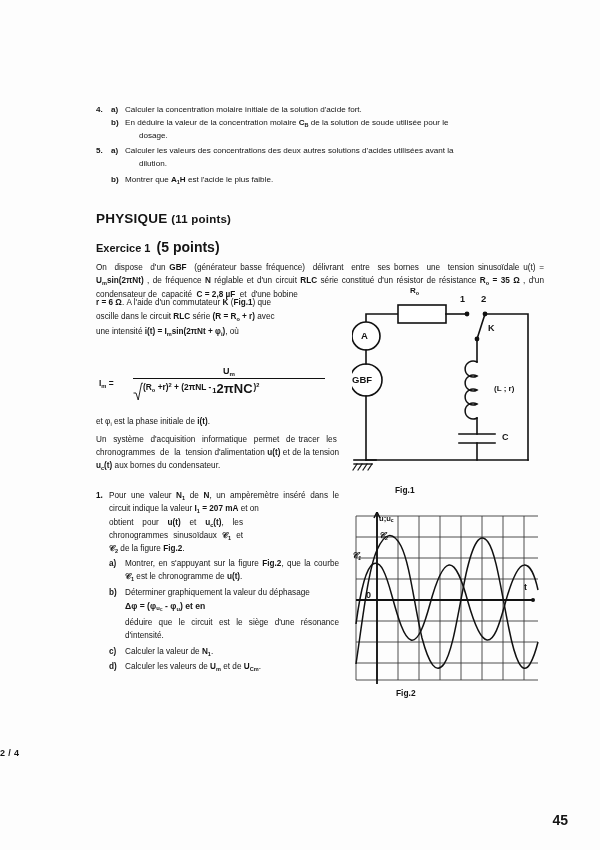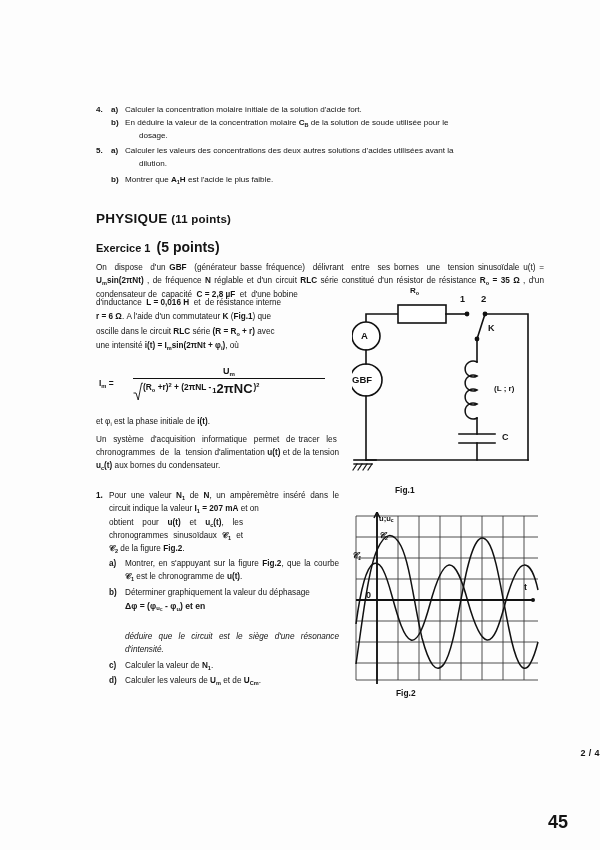--- a/index.html
+++ b/index.html
@@ -221,30 +221,30 @@
     font-size: 8px;
     font-weight: bold;
   }
 
   
   .page-foot {
     position: absolute;
     left: 0;
     top: 748px;
     width: 600px;
-    text-align: right;
+    text-align: left;
     font-size: 9px;
     font-weight: bold;
     letter-spacing: 0.4px;
   }
   .page-corner {
     position: absolute;
     right: 32px;
     top: 812px;
-    font-size: 18px;
+    font-size: 14px;
     font-weight: bold;
   }
 </style>
 </head>
 <body>
 
 <div class="page">
 
   <div class="chem-block">
 
@@ -288,21 +288,20 @@
     &nbsp;<span class="pts">(5 points)</span>
   </div>
 
   <div class="intro">
     On&nbsp; dispose&nbsp; d'un <span class="b">GBF</span>&nbsp; (générateur basse fréquence)&nbsp; délivrant&nbsp; entre&nbsp; ses bornes&nbsp; une&nbsp; tension
     sinusoïdale u(t) = <span class="b">U<sub>m</sub>sin(2πNt)</span> , de fréquence <span class="b">N</span> réglable et d'un circuit <span class="b">RLC</span> série constitué d'un
     résistor de résistance <span class="b">R<sub>o</sub> = 35 Ω</span> , d'un condensateur de&nbsp; capacité&nbsp; <span class="b">C = 2,8 µF</span>&nbsp; et&nbsp; d'une bobine
   </div>
 
   <div class="col-left">
-    <p>d'inductance&nbsp; <span class="b">L = 0,016 H</span>&nbsp; et&nbsp; de résistance interne</p>
     <p><span class="b">r = 6 Ω</span>. A l'aide d'un commutateur <span class="b">K</span> (<span class="b">Fig.1</span>) que</p>
     <p>oscille dans le circuit <span class="b">RLC</span> série <span class="b">(R = R<sub>o</sub> + r)</span> avec</p>
     <p>une intensité <span class="b">i(t) = I<sub>m</sub>sin(2πNt + φ<sub>i</sub>)</span>, où</p>
   </div>
 
   <div class="formula">
     <span class="lhs">I<sub>m</sub> =</span>
     <div class="frac">
       <div class="num">U<sub>m</sub></div>
       <div class="bar"></div>
@@ -345,21 +344,21 @@
         Montrer, en s'appuyant sur la figure <span class="b">Fig.2</span>, que la courbe
         <span class="b">𝒞<sub>1</sub></span> est le chronogramme de <span class="b">u(t)</span>.
       </div>
     </div>
 
     <div class="q1-sub" style="margin-top:3px;">
       <div class="ltr">b)</div>
       <div class="txt narrow-col">
         Déterminer graphiquement la valeur du déphasage<br>
         <span class="deph">Δφ = (φ<sub>u<sub>C</sub></sub> - φ<sub>u</sub>) et en</span><br>
-        <span style="display:inline-block;margin-top:17px;font-style:italic;">déduire que le circuit est le siège d'une résonance d'intensité.</span>
+        <span style="display:inline-block;margin-top:3px;">déduire que le circuit est le siège d'une résonance d'intensité.</span>
       </div>
     </div>
 
     <div class="q1-sub" style="margin-top:3px;">
       <div class="ltr">c)</div>
       <div class="txt">Calculer la valeur de <span class="b">N<sub>1</sub></span>.</div>
     </div>
 
     <div class="q1-sub" style="margin-top:2px;">
       <div class="ltr">d)</div>

